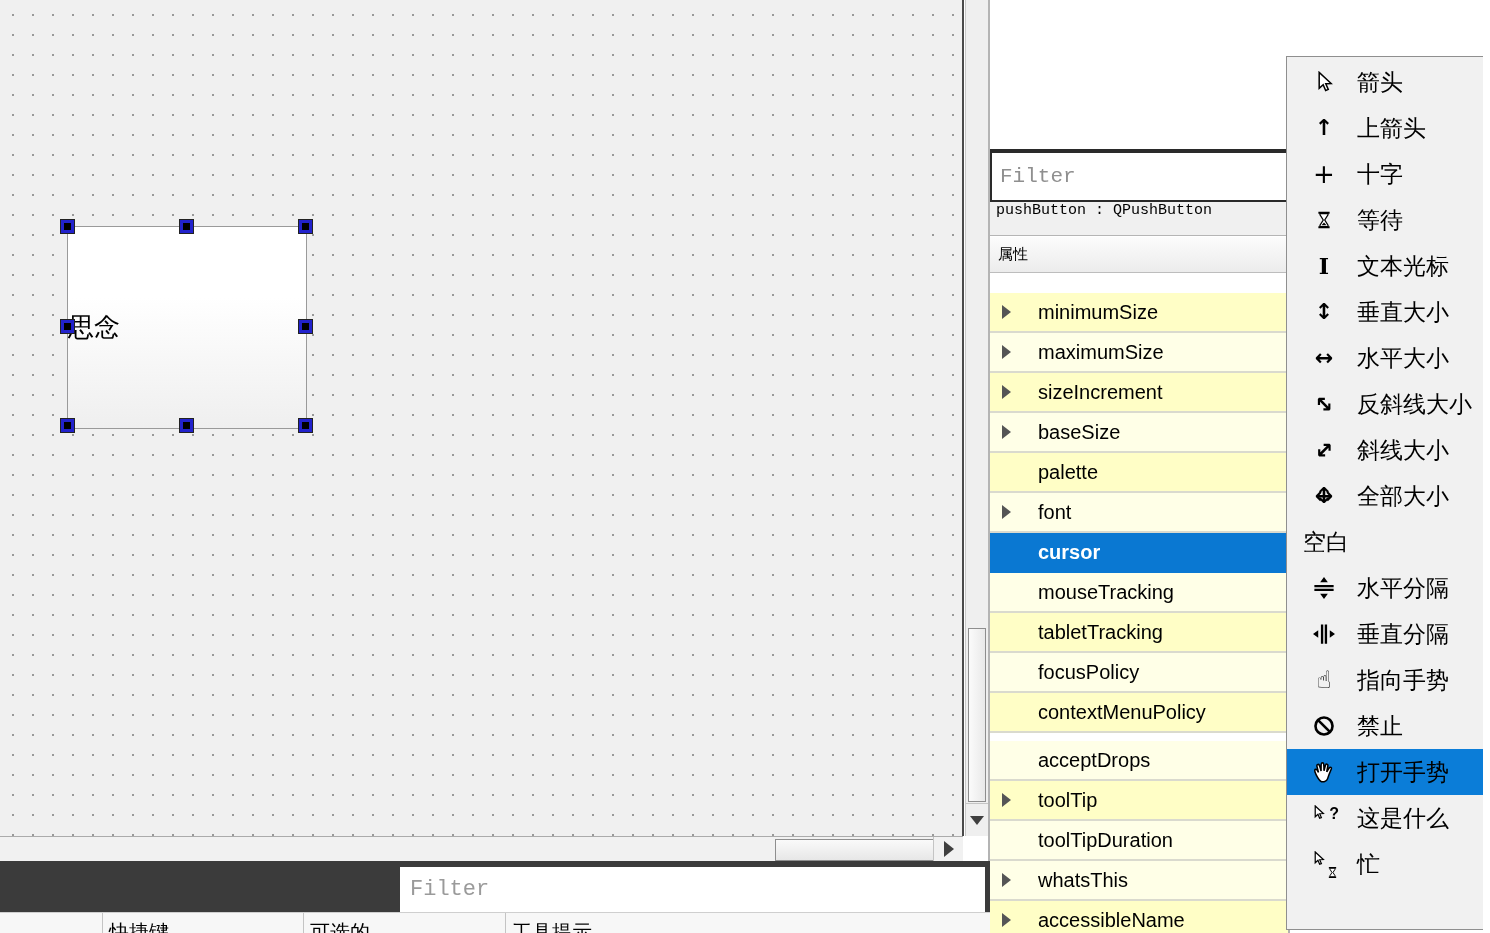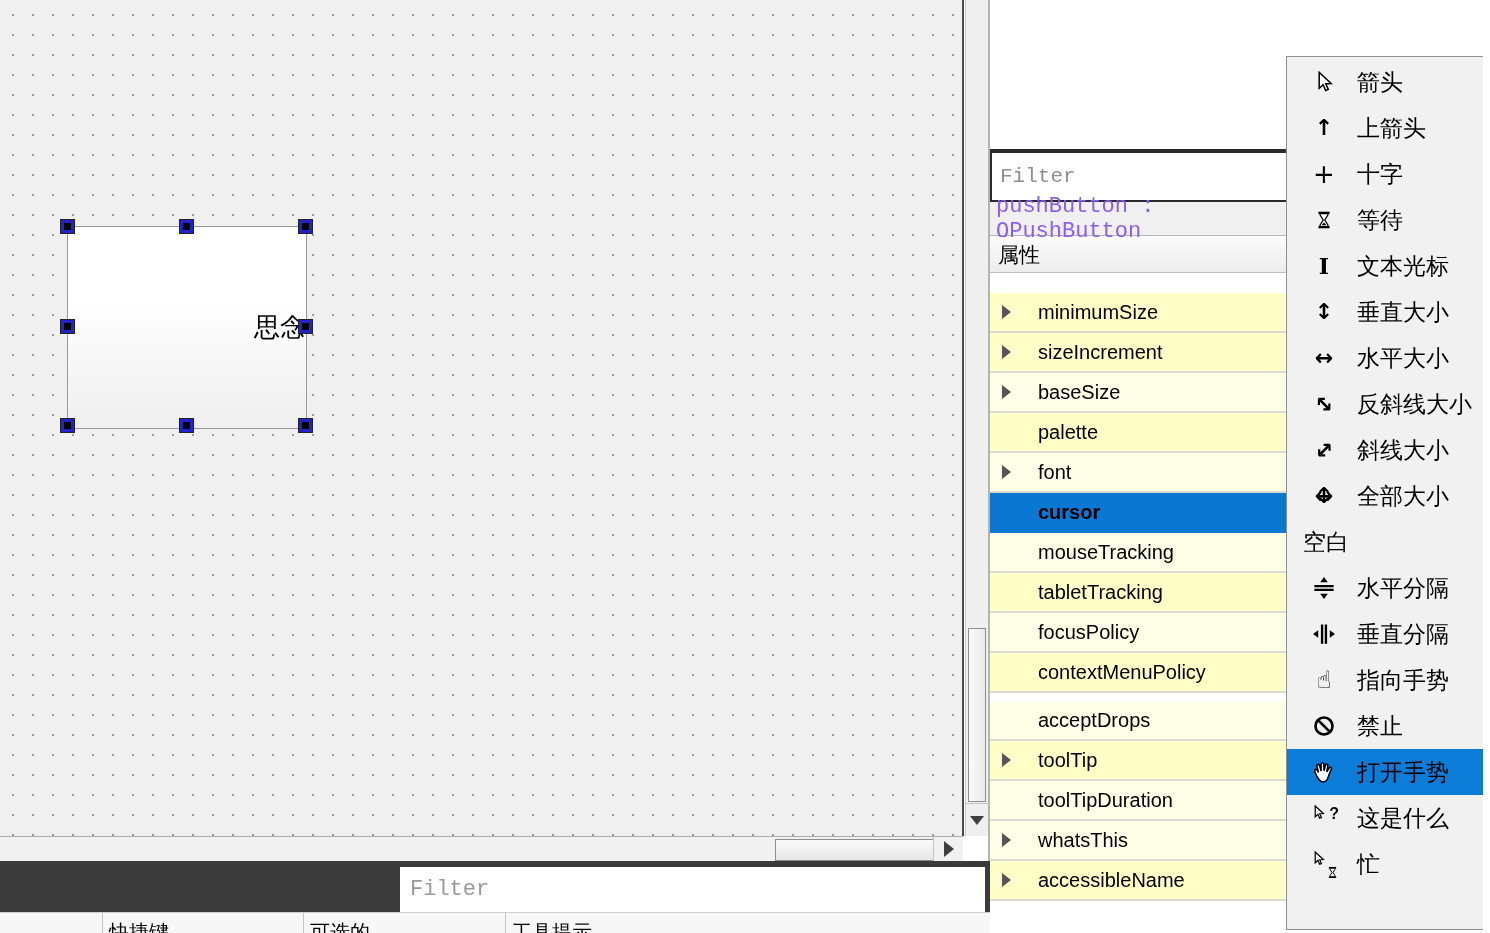--- a/index.html
+++ b/index.html
@@ -6,21 +6,21 @@
   #app{position:relative;width:1490px;height:933px;overflow:hidden;
        font-family:"Liberation Sans",sans-serif;-webkit-font-smoothing:antialiased;}
 
   
   #canvas{position:absolute;left:0;top:0;width:963px;height:836px;background:#f0f0f0;
     background-image:radial-gradient(circle,#999 1.2px,transparent 1.5px);
     background-size:20px 20px;background-position:3px 5px;}
   #canvas-edge{position:absolute;left:962px;top:0;width:2px;height:836px;background:#4a4a4a;}
   #form-button{position:absolute;left:67px;top:226px;width:238px;height:201px;
     background:linear-gradient(#ffffff,#ffffff 35%,#efefef);border:1px solid #9a9a9a;
-    display:flex;align-items:center;justify-content:flex-end;
+    display:flex;align-items:center;justify-content:flex-start;
     font-size:26px;color:#000;font-family:"Liberation Sans",sans-serif;}
   .handle{position:absolute;width:7px;height:7px;background:#000;border:3px solid #2222cc;outline:1px solid #222;}
 
   
   #vscroll{position:absolute;left:965px;top:0;width:22px;height:836px;background:#efefef;border-left:1px solid #c9c9c9;}
   #vthumb{position:absolute;left:2px;top:628px;width:16px;height:172px;background:linear-gradient(90deg,#fbfbfb,#e9e9e9);border:1px solid #8e8e8e;}
   #vdown{position:absolute;left:0;top:803px;width:22px;height:33px;border-top:1px solid #c4c4c4;display:flex;align-items:center;justify-content:center;}
   #vdown .tri{width:0;height:0;border-left:7px solid transparent;border-right:7px solid transparent;border-top:9px solid #3f3f3f;}
   #vline2{position:absolute;left:988px;top:0;width:2px;height:861px;background:#b4b4b4;}
   #hscroll{position:absolute;left:0;top:836px;width:963px;height:25px;background:#f1f1f1;border-top:1px solid #ababab;}
@@ -37,32 +37,32 @@
   .bcell{box-sizing:border-box;height:40px;font-size:20px;color:#000;padding:6px 0 0 6px;border-left:1px solid #c4c4c4;}
   .bcell:first-child{border-left:none;}
 
   
   #dock{position:absolute;left:990px;top:0;width:500px;height:933px;background:#fff;}
   #prop-filter{position:absolute;left:0px;top:149px;width:302px;height:53px;box-sizing:border-box;
     border:2px solid #2a2a2a;border-top-width:4px;background:#fff;outline:none;
     font-family:"Liberation Mono",monospace;font-size:21px;padding-left:8px;color:#333;}
   #prop-filter::placeholder{color:#8f8f8f;}
   #object-row{position:absolute;left:0;top:202px;width:302px;height:34px;box-sizing:border-box;background:#f0f0f0;
-    border-bottom:1px solid #b5b5b5;font-family:"Liberation Mono",monospace;font-size:22px;color:#8b5cf6;
-    display:flex;align-items:center;padding-left:6px;}
+    border-bottom:1px solid #b5b5b5;font-family:"Liberation Mono",monospace;font-size:15px;color:#000000;
+    display:flex;padding-left:6px;}
   #prop-header{position:absolute;left:0;top:237px;width:300px;height:36px;box-sizing:border-box;
     background:linear-gradient(#fcfcfc,#ececec);border-bottom:1px solid #bdbdbd;border-right:2px solid #b0b0b0;
-    font-size:21px;color:#000;display:flex;align-items:center;padding-left:8px;}
+    font-size:15px;color:#000;display:flex;align-items:center;padding-left:8px;}
   #prop-rows{position:absolute;left:0;top:273px;width:300px;}
   .prow{position:relative;height:38px;border-bottom:2px solid #dadace;border-right:2px solid #b0b0b0;
     display:flex;align-items:center;padding-left:48px;box-sizing:content-box;
     font-size:20px;color:#000;}
   .prow .exp{position:absolute;left:12px;top:50%;transform:translateY(-50%);width:0;height:0;
     border-top:7px solid transparent;border-bottom:7px solid transparent;border-left:9px solid #555;}
-  .prow.sel{background:#0a78d2 !important;color:#000000;font-weight:bold;border-bottom-color:#0a78d2;}
+  .prow.sel{background:#0a78d2 !important;color:#ffffff;font-weight:bold;border-bottom-color:#0a78d2;}
 
   
   #menu{position:absolute;left:1286px;top:56px;width:197px;height:874px;box-sizing:border-box;
     background:#f1f1f1;border:1px solid #8f8f8f;border-right:none;overflow:hidden;padding-top:2px;}
   .mitem{height:46px;display:flex;align-items:center;font-size:23px;color:#000;}
   .mitem .ic{width:26px;margin-left:24px;display:flex;align-items:center;justify-content:center;flex:none;}
   .mitem .lbl{margin-left:20px;white-space:nowrap;}
   .mitem.noicon .lbl{margin-left:16px;}
   .mitem.sel{background:#0b7dd8;}
   .glyph{font-family:"DejaVu Sans",sans-serif;font-size:22px;line-height:1;}
@@ -129,20 +129,24 @@
       <span>pushButton : QPushButton</span>
     </div>
     <div id="prop-header">
       <span>属性</span>
     </div>
     <div id="prop-rows">
         <div class="prow" style="background: rgb(255, 254, 198); margin-top: 20px;">
           <span class="exp"></span>
           <span>minimumSize</span>
         </div>
+        <div class="prow" style="background: rgb(255, 255, 231);">
+          <span class="exp"></span>
+          <span>maximumSize</span>
+        </div>
         <div class="prow" style="background: rgb(255, 254, 198);">
           <span class="exp"></span>
           <span>sizeIncrement</span>
         </div>
         <div class="prow" style="background: rgb(255, 255, 231);">
           <span class="exp"></span>
           <span>baseSize</span>
         </div>
         <div class="prow" style="background: rgb(255, 254, 198);">
           <span>palette</span>

